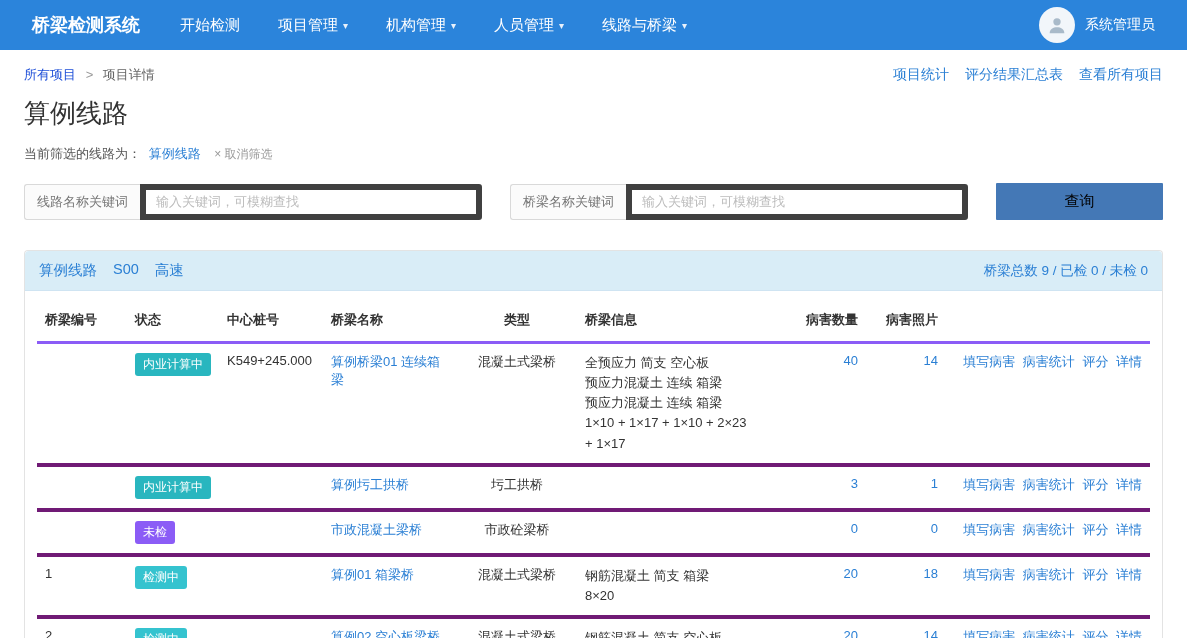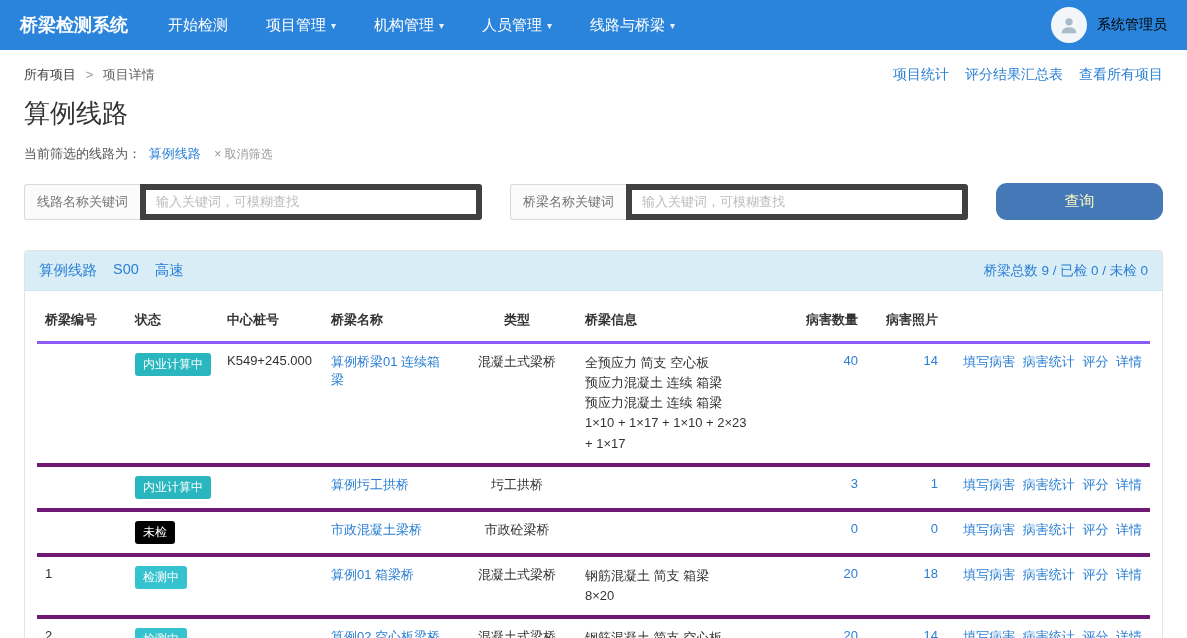--- a/index.html
+++ b/index.html
@@ -4,28 +4,28 @@
 <style>
   * { margin:0; padding:0; box-sizing:border-box; }
   body {
     width:1187px; height:638px; overflow:hidden; position:relative;
     background:#ffffff; color:#333;
     font-family:"Liberation Sans","DejaVu Sans",sans-serif; font-size:14px;
   }
   a { text-decoration:none; cursor:pointer;text-align:right; }
 
   
-  .navbar { height:50px; background:#2b84db; display:flex; align-items:center; padding:0 20px; }
+  .navbar { height:50px; background:#2b84db; display:flex; align-items:center; padding:0 32px; }
   .brand { color:#fff; font-size:18px; font-weight:bold; margin-right:40px; }
   .nav-items { display:flex; align-items:center; gap:38px; }
   .nav-item { color:#fff; font-size:15px; display:flex; align-items:center; gap:5px; }
   .caret { font-size:10px; color:#e8f1fb; }
   .navbar-right { margin-left:auto; display:flex; align-items:center; gap:10px; }
   .avatar { width:36px; height:36px; border-radius:50%; background:#f2f6fa; display:flex; align-items:center; justify-content:center; }
-  .user-name { color:#000000; font-size:14px; }
+  .user-name { color:#ffffff; font-size:14px; }
 
   
   .breadcrumb-row { display:flex; justify-content:space-between; align-items:center; padding:16px 24px 0 24px; }
   .breadcrumb { font-size:13px; color:#666; }
   .breadcrumb .sep { margin:0 6px; color:#999; }
   .header-links { display:flex; gap:16px; }
   .header-links a { color:#2a7fd4; font-size:14px; }
 
   
   .page-title { font-size:26px; font-weight:400; color:#333; margin:12px 24px 0 24px; }
@@ -36,22 +36,22 @@
   
   .search-row { margin:20px 24px 0 24px; display:flex; align-items:center; }
   .input-group { display:flex; width:458px; height:36px; }
   .input-group + .input-group { margin-left:28px; }
   .addon { background:#fbfbfb; border:1px solid #d9d9d9; border-right:none; color:#757575;
            font-size:13px; display:flex; align-items:center; padding:0 12px; white-space:nowrap;
            border-radius:3px 0 0 3px; }
   .input-group input { flex:1; border:6px solid #404040; padding:0 10px; font-size:13px; color:#3b82f6;
            outline:none; border-radius:0 3px 3px 0; font-family:inherit; }
   .input-group input::placeholder { color:#bcbcbc; }
-  .query-btn { margin-left:auto; width:167px; height:37px; background:#4478b6; color:#fef9c3; border:none;
-           border-radius:11px; font-size:15px; cursor:pointer; font-family:inherit; }
+  .query-btn { margin-left:auto; width:167px; height:37px; background:#4478b6; color:#000000; border:none;
+           border-radius:1px; font-size:15px; cursor:pointer; font-family:inherit; }
 
   
   .panel { margin:30px 24px 0 24px; border:1px solid #e3e3e3; border-bottom:none; border-radius:4px 4px 0 0; }
   .panel-header { background:#d9edf7; border-bottom:1px solid #cfe4f2; padding:10px 14px;
            display:flex; justify-content:space-between; align-items:center; border-radius:4px 4px 0 0; }
   .panel-title { color:#2a7fd4; font-size:14.5px; display:flex; gap:16px; }
   .panel-summary { color:#2a7fd4; font-size:13.5px; }
 
   .panel-body { padding:6px 12px 0 12px; background:#fff; }
   table { width:100%; border-collapse:collapse; table-layout:fixed; font-size:13px; }
@@ -104,21 +104,21 @@
         <circle cx="12" cy="8.5" r="4" fill="#a9bac9"></circle>
         <path d="M4 21c0-4.4 4-6.5 8-6.5s8 2.1 8 6.5z" fill="#a9bac9"></path>
       </svg>
     </div>
     <span class="user-name">系统管理员</span>
   </div>
 </header>
 
 <div class="breadcrumb-row">
   <div class="breadcrumb">
-    <a style="color:#404040;margin-top:16px;">所有项目</a>
+    <a style="color:#1d4ed8;margin-top:16px;">所有项目</a>
     <span class="sep">&gt;</span>
     <span>项目详情</span>
   </div>
   <div class="header-links">
     <a>项目统计</a>
     <a>评分结果汇总表</a>
     <a>查看所有项目</a>
   </div>
 </div>
 
@@ -203,21 +203,21 @@
           <td class="c-act actions">
             <a>填写病害</a>
             <a>病害统计</a>
             <a>评分</a>
             <a>详情</a>
           </td>
         </tr>
 
         <tr>
           <td class="c-no"></td>
-          <td class="c-st"><span class="badge" style="background-color: #000000;">未检</span></td>
+          <td class="c-st"><span class="badge" style="background-color: #8b5cf6;">未检</span></td>
           <td class="c-stk"></td>
           <td class="c-name"><a class="name-link">市政混凝土梁桥</a></td>
           <td class="c-type">市政砼梁桥</td>
           <td class="c-info info"></td>
           <td class="c-d"><a class="num-link">0</a></td>
           <td class="c-p"><a class="num-link">0</a></td>
           <td class="c-act actions">
             <a>填写病害</a>
             <a>病害统计</a>
             <a>评分</a>

